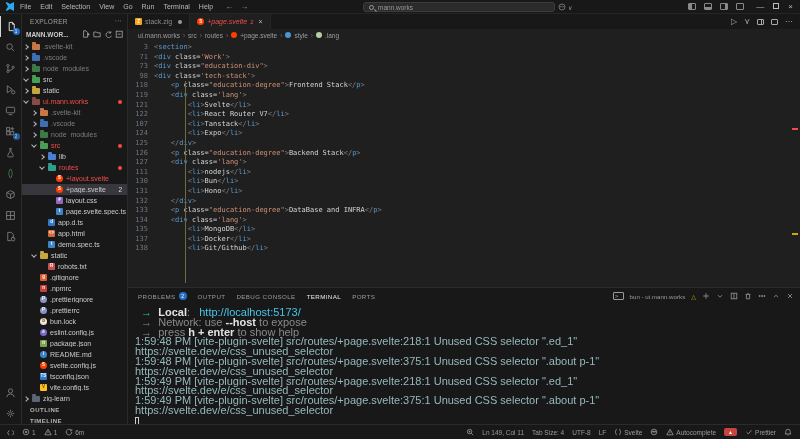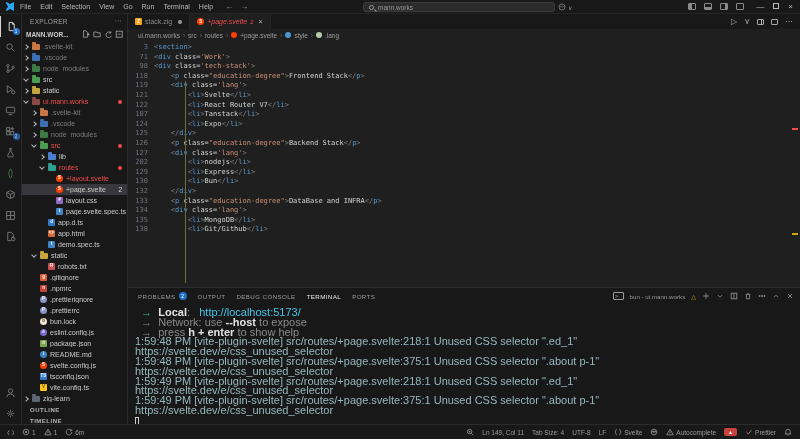--- a/index.html
+++ b/index.html
@@ -521,37 +521,39 @@
           <span class="bsep">›</span>
           <span class="bico" style="background: rgb(78, 148, 206);"></span>
           <span>style</span>
           <span class="bsep">›</span>
           <span class="bico" style="background: rgb(181, 206, 168);"></span>
           <span>.lang</span>
         </div>
       <div class="code" id="code">
           <div class="cl"><span class="ln">3</span><span class="lc"><span class="t-pun">&lt;</span><span class="t-tag">section</span><span class="t-pun">&gt;</span></span></div>
           <div class="cl"><span class="ln">71</span><span class="lc"><span class="t-pun">&lt;</span><span class="t-tag">div</span><span class="t-txt"> class</span><span class="t-op">=</span><span class="t-str">'Work'</span><span class="t-pun">&gt;</span></span></div>
+          <div class="cl"><span class="ln">73</span><span class="lc"><span class="t-pun">&lt;</span><span class="t-tag">div</span><span class="t-txt"> class</span><span class="t-op">=</span><span class="t-str">"education-div"</span><span class="t-pun">&gt;</span></span></div>
           <div class="cl"><span class="ln">98</span><span class="lc"><span class="t-pun">&lt;</span><span class="t-tag">div</span><span class="t-txt"> class</span><span class="t-op">=</span><span class="t-str">'tech-stack'</span><span class="t-pun">&gt;</span></span></div>
           <div class="cl"><span class="ln">118</span><span class="lc"><span class="t-txt">    </span><span class="t-pun">&lt;</span><span class="t-tag">p</span><span class="t-txt"> class</span><span class="t-op">=</span><span class="t-str">"education-degree"</span><span class="t-pun">&gt;</span><span class="t-txt">Frontend Stack</span><span class="t-pun">&lt;/</span><span class="t-tag">p</span><span class="t-pun">&gt;</span></span></div>
           <div class="cl"><span class="ln">119</span><span class="lc"><span class="t-txt">    </span><span class="t-pun">&lt;</span><span class="t-tag">div</span><span class="t-txt"> class</span><span class="t-op">=</span><span class="t-str">'lang'</span><span class="t-pun">&gt;</span></span></div>
           <div class="cl"><span class="ln">121</span><span class="lc"><span class="t-txt">        </span><span class="t-pun">&lt;</span><span class="t-tag">li</span><span class="t-pun">&gt;</span><span class="t-txt">Svelte</span><span class="t-pun">&lt;/</span><span class="t-tag">li</span><span class="t-pun">&gt;</span></span></div>
           <div class="cl"><span class="ln">122</span><span class="lc"><span class="t-txt">        </span><span class="t-pun">&lt;</span><span class="t-tag">li</span><span class="t-pun">&gt;</span><span class="t-txt">React Router V7</span><span class="t-pun">&lt;/</span><span class="t-tag">li</span><span class="t-pun">&gt;</span></span></div>
           <div class="cl"><span class="ln">107</span><span class="lc"><span class="t-txt">        </span><span class="t-pun">&lt;</span><span class="t-tag">li</span><span class="t-pun">&gt;</span><span class="t-txt">Tanstack</span><span class="t-pun">&lt;/</span><span class="t-tag">li</span><span class="t-pun">&gt;</span></span></div>
           <div class="cl"><span class="ln">124</span><span class="lc"><span class="t-txt">        </span><span class="t-pun">&lt;</span><span class="t-tag">li</span><span class="t-pun">&gt;</span><span class="t-txt">Expo</span><span class="t-pun">&lt;/</span><span class="t-tag">li</span><span class="t-pun">&gt;</span></span></div>
           <div class="cl"><span class="ln">125</span><span class="lc"><span class="t-txt">    </span><span class="t-pun">&lt;/</span><span class="t-tag">div</span><span class="t-pun">&gt;</span></span></div>
           <div class="cl"><span class="ln">126</span><span class="lc"><span class="t-txt">    </span><span class="t-pun">&lt;</span><span class="t-tag">p</span><span class="t-txt"> class</span><span class="t-op">=</span><span class="t-str">"education-degree"</span><span class="t-pun">&gt;</span><span class="t-txt">Backend Stack</span><span class="t-pun">&lt;/</span><span class="t-tag">p</span><span class="t-pun">&gt;</span></span></div>
           <div class="cl"><span class="ln">127</span><span class="lc"><span class="t-txt">    </span><span class="t-pun">&lt;</span><span class="t-tag">div</span><span class="t-txt"> class</span><span class="t-op">=</span><span class="t-str">'lang'</span><span class="t-pun">&gt;</span></span></div>
-          <div class="cl"><span class="ln">202</span><span class="lc"><span class="t-txt">        </span><span class="t-pun">&lt;</span><span class="t-tag">li</span><span class="t-pun">&gt;</span><span class="t-txt">nodejs</span><span class="t-pun">&lt;/</span><span class="t-tag">li</span><span class="t-pun">&gt;</span></span></div>
-          <div class="cl"><span class="ln">129</span><span class="lc"><span class="t-txt">        </span><span class="t-pun">&lt;</span><span class="t-tag">li</span><span class="t-pun">&gt;</span><span class="t-txt">Express</span><span class="t-pun">&lt;/</span><span class="t-tag">li</span><span class="t-pun">&gt;</span></span></div>
+          <div class="cl"><span class="ln">111</span><span class="lc"><span class="t-txt">        </span><span class="t-pun">&lt;</span><span class="t-tag">li</span><span class="t-pun">&gt;</span><span class="t-txt">nodejs</span><span class="t-pun">&lt;/</span><span class="t-tag">li</span><span class="t-pun">&gt;</span></span></div>
           <div class="cl"><span class="ln">130</span><span class="lc"><span class="t-txt">        </span><span class="t-pun">&lt;</span><span class="t-tag">li</span><span class="t-pun">&gt;</span><span class="t-txt">Bun</span><span class="t-pun">&lt;/</span><span class="t-tag">li</span><span class="t-pun">&gt;</span></span></div>
+          <div class="cl"><span class="ln">131</span><span class="lc"><span class="t-txt">        </span><span class="t-pun">&lt;</span><span class="t-tag">li</span><span class="t-pun">&gt;</span><span class="t-txt">Hono</span><span class="t-pun">&lt;/</span><span class="t-tag">li</span><span class="t-pun">&gt;</span></span></div>
           <div class="cl"><span class="ln">132</span><span class="lc"><span class="t-txt">    </span><span class="t-pun">&lt;/</span><span class="t-tag">div</span><span class="t-pun">&gt;</span></span></div>
           <div class="cl"><span class="ln">133</span><span class="lc"><span class="t-txt">    </span><span class="t-pun">&lt;</span><span class="t-tag">p</span><span class="t-txt"> class</span><span class="t-op">=</span><span class="t-str">"education-degree"</span><span class="t-pun">&gt;</span><span class="t-txt">DataBase and INFRA</span><span class="t-pun">&lt;/</span><span class="t-tag">p</span><span class="t-pun">&gt;</span></span></div>
           <div class="cl"><span class="ln">134</span><span class="lc"><span class="t-txt">    </span><span class="t-pun">&lt;</span><span class="t-tag">div</span><span class="t-txt"> class</span><span class="t-op">=</span><span class="t-str">'lang'</span><span class="t-pun">&gt;</span></span></div>
           <div class="cl"><span class="ln">135</span><span class="lc"><span class="t-txt">        </span><span class="t-pun">&lt;</span><span class="t-tag">li</span><span class="t-pun">&gt;</span><span class="t-txt">MongoDB</span><span class="t-pun">&lt;/</span><span class="t-tag">li</span><span class="t-pun">&gt;</span></span></div>
+          <div class="cl"><span class="ln">137</span><span class="lc"><span class="t-txt">        </span><span class="t-pun">&lt;</span><span class="t-tag">li</span><span class="t-pun">&gt;</span><span class="t-txt">Docker</span><span class="t-pun">&lt;/</span><span class="t-tag">li</span><span class="t-pun">&gt;</span></span></div>
           <div class="cl"><span class="ln">138</span><span class="lc"><span class="t-txt">        </span><span class="t-pun">&lt;</span><span class="t-tag">li</span><span class="t-pun">&gt;</span><span class="t-txt">Git/Github</span><span class="t-pun">&lt;/</span><span class="t-tag">li</span><span class="t-pun">&gt;</span></span></div>
           <div class="indentguide" style="top: 40.4px; height: 201.6px;"></div>
           <div class="ruler">
             <div class="rmark" style="top: 87px; background: rgb(241, 76, 76);"></div>
             <div class="rmark" style="top: 192px; background: rgb(204, 167, 0);"></div>
           </div>
         </div>
       <div class="panel">
         <div class="panelhead" id="panelhead">
             <span class="ptab">

